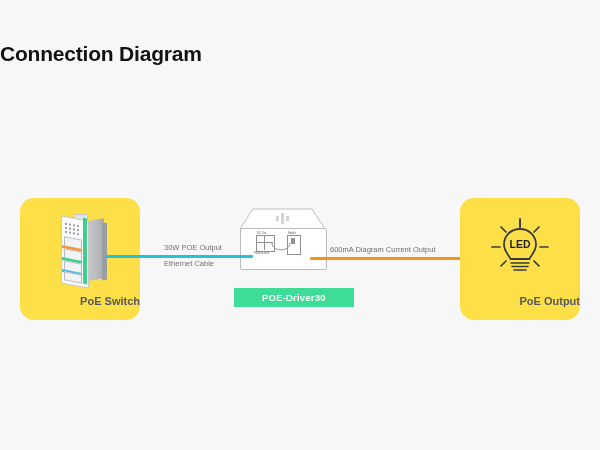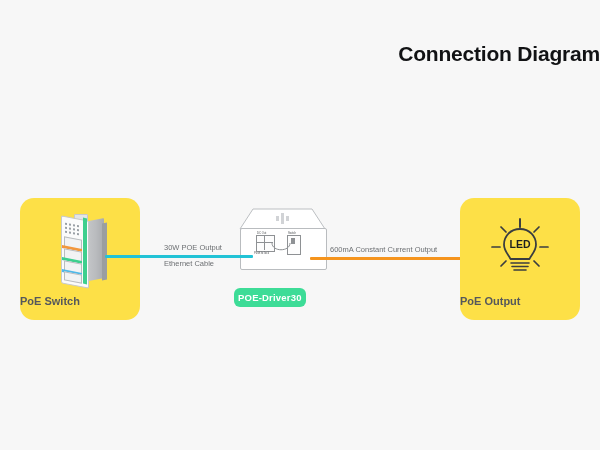--- a/index.html
+++ b/index.html
@@ -8,37 +8,37 @@
     background:#f7f7f7;
     font-family:"Liberation Sans", sans-serif;
     overflow:hidden;
     position:relative;
   }
   #stage{position:absolute;left:0;top:0;width:600px;height:450px;}
 
   
   .title{
     position:absolute;left:0;top:42px;width:600px;
-    text-align:right;
+    text-align:left;
     font-size:21px;font-weight:bold;color:#111214;
     letter-spacing:-0.2px;
   }
 
   
   .panel{
     position:absolute;
     background:#fde047;
     border-radius:14px;
   }
   #panel-switch{left:20px;top:198px;width:120px;height:122px;}
   #panel-light {left:460px;top:198px;width:120px;height:122px;}
 
   .panel-label{
     position:absolute;left:0;bottom:13px;width:100%;
-    text-align:left;
+    text-align:right;
     font-size:11px;font-weight:bold;color:#55585c;
   }
 
   
   #switch-art{position:absolute;left:34px;top:16px;width:58px;height:72px;}
   .sw-side{ 
     position:absolute;left:30px;top:6px;width:20px;height:60px;
     background:linear-gradient(90deg,#c9cbcd 0%,#b9bbbe 60%,#a9abae 100%);
     transform:skewY(-11deg);
     border-radius:1px;
@@ -112,21 +112,21 @@
   .cable-label{
     position:absolute;font-size:7.5px;color:#6d7073;white-space:nowrap;
   }
   #lbl-input   {left:164px;top:243px;}
   #lbl-ethernet{left:164px;top:259px;}
   #lbl-output  {left:330px;top:245px;}
 
   
   .badge{
     position:absolute;left:234px;top:288px;
-    padding:4px 4px;border-radius:6px;
+    padding:4px 28px;border-radius:0;
     background:#3ddc97;color:#ffffff;
     font-size:9.5px;font-weight:bold;letter-spacing:.2px;
     white-space:nowrap;
   }
 </style>
 </head>
 <body>
 
 <div id="stage">
 
@@ -197,21 +197,21 @@
     </svg>
   </div>
 
   <div class="badge">POE-Driver30</div>
 
   <div class="cable" id="cable-left" style="background:#22c3d6;"></div>
   <div class="cable" id="cable-right" style="background:#f5941d;"></div>
 
   <div class="cable-label" id="lbl-input">30W POE Output</div>
   <div class="cable-label" id="lbl-ethernet">Ethernet Cable</div>
-  <div class="cable-label" id="lbl-output">600mA Constant Current Output</div>
+  <div class="cable-label" id="lbl-output">600mA Diagram Current Output</div>
 
   <div class="panel" id="panel-light">
 
     <svg id="light-art" viewBox="0 0 62 62">
       <g stroke="#3a3d40" stroke-width="1.7" stroke-linecap="round" fill="none">
         <line x1="31" y1="1" x2="31" y2="9"></line>
         <line x1="31" y1="1" x2="31" y2="9"></line>
         <line x1="12" y1="9" x2="17" y2="14"></line>
         <line x1="50" y1="9" x2="45" y2="14"></line>
         <line x1="3" y1="29" x2="11" y2="29"></line>

